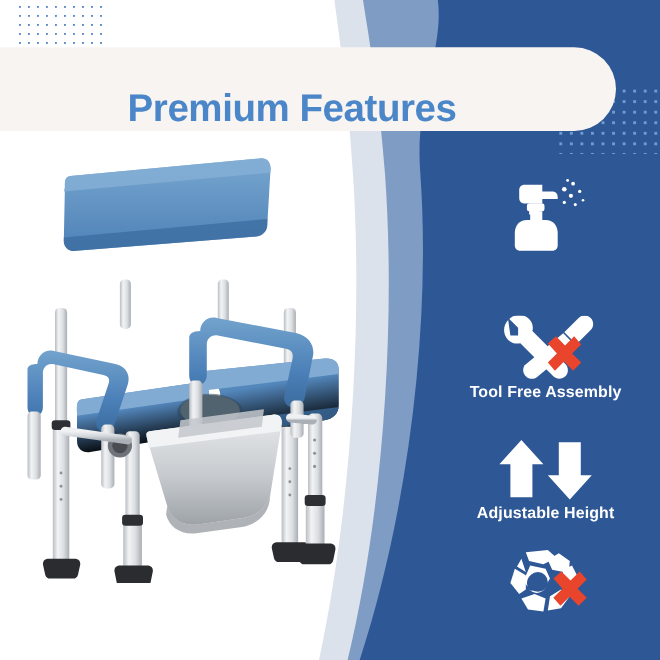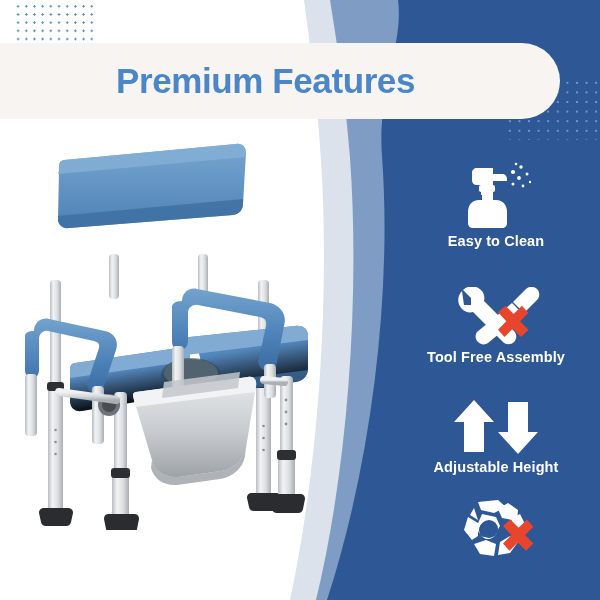--- a/index.html
+++ b/index.html
@@ -60,21 +60,21 @@
     left: 0;
     top: 43px;
     width: 560px;
     height: 76px;
     background: #f8f4f2;
     border-top-right-radius: 38px;
     border-bottom-right-radius: 38px;
     border-top-left-radius: 0;
     border-bottom-left-radius: 0;
     display: flex;
-    align-items: center;
+    align-items: flex-end;
   }
   .banner-title {
     margin-left: 116px;
     font-size: 35px;
     font-weight: bold;
     color: #4b86c9;
     letter-spacing: -0.4px;
     white-space: nowrap;
   }
 
@@ -316,21 +316,20 @@
           <circle cx="60" cy="14" r="2.1" fill="#ffffff"></circle>
           <circle cx="68" cy="9" r="1.7" fill="#ffffff"></circle>
           <circle cx="66" cy="20" r="1.9" fill="#ffffff"></circle>
           <circle cx="74" cy="16" r="1.5" fill="#ffffff"></circle>
           <circle cx="60" cy="26" r="1.5" fill="#ffffff"></circle>
           <circle cx="70" cy="28" r="1.4" fill="#ffffff"></circle>
           <circle cx="77" cy="24" r="1.2" fill="#ffffff"></circle>
           <circle cx="63" cy="6" r="1.3" fill="#ffffff"></circle>
         </svg>
       </div>
-      <div class="feature-label">Easy to Clean</div>
     </div>
 
     <div class="feature" style="top:248px">
       <div class="icon-wrap compact">
         <svg width="92" height="58" viewBox="0 0 92 58">
 
           <path d="M24,2 L44,24 L34,24 L34,54 L14,54 L14,24 L4,24 Z" fill="#ffffff"></path>
 
           <path d="M68,56 L48,34 L58,34 L58,4 L78,4 L78,34 L88,34 Z" fill="#ffffff"></path>
         </svg>

